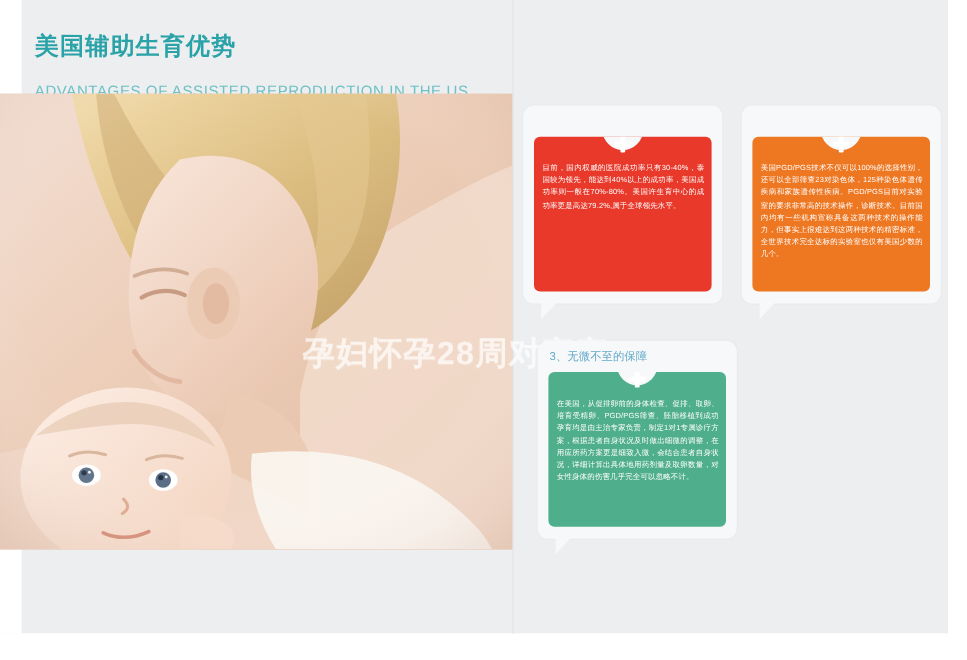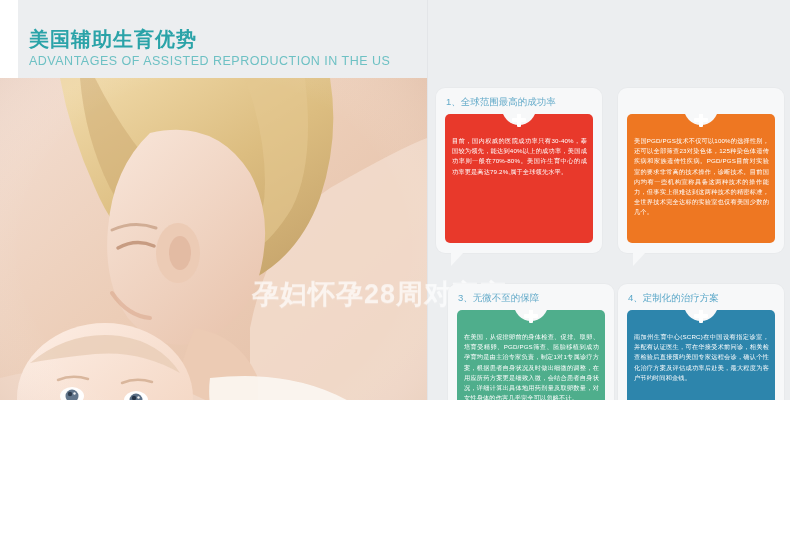--- a/index.html
+++ b/index.html
@@ -14,21 +14,21 @@
     font-family: "Liberation Sans", "DejaVu Sans", sans-serif;
     background: #ffffff;
     position: relative;
   }
 
   
   #page {
     position: absolute;
     left: 0; top: 0;
     width: 806px;
-    height: 400px;
+    height: 550px;
     background: #ffffff;
     overflow: hidden;
   }
 
   
   .panel {
     position: absolute;
     left: 0; top: 0;
     width: 790px;
     height: 528px;
@@ -71,21 +71,21 @@
   }
   .heading-cn {
     font-size: 20px;
     font-weight: bold;
     color: #2aa3a8;
     letter-spacing: 1px;
     line-height: 26px;
     white-space: nowrap;
   }
   .heading-en {
-    margin-top: 1px;
+    margin-top: 16px;
     font-size: 12.5px;
     color: #6ec1c4;
     letter-spacing: 0.5px;
     line-height: 16px;
     white-space: nowrap;
   }
 
   
   .photo-wrap {
     position: absolute;
@@ -302,21 +302,20 @@
       <rect x="0" y="0" width="427" height="380" fill="url(#vign)"></rect>
     </svg>
   </div>
 
   <div class="watermark">孕妇怀孕28周对宝宝...</div>
 
   <div class="cards">
 
     <div class="card c1">
       <div class="tail"></div>
-      <div class="card-title">1、全球范围最高的成功率</div>
       <div class="card-body" style="background:#e8392b">
         <div class="badge-notch"></div>
         <div class="badge-cross">
           <i class="h"></i>
             <i class="v"></i>
         </div>
         <div class="card-text">目前，国内权威的医院成功率只有30-40%，泰国较为领先，能达到40%以上的成功率，美国成功率则一般在70%-80%。美国许生育中心的成功率更是高达79.2%,属于全球领先水平。</div>
       </div>
     </div>
 
@@ -338,30 +337,18 @@
       <div class="card-body" style="background:#4fae8c">
         <div class="badge-notch"></div>
         <div class="badge-cross">
           <i class="h"></i>
             <i class="v"></i>
         </div>
         <div class="card-text">在美国，从促排卵前的身体检查、促排、取卵、培育受精卵、PGD/PGS筛查、胚胎移植到成功孕育均是由主治专家负责，制定1对1专属诊疗方案，根据患者自身状况及时做出细微的调整，在用应所药方案更是细致入微，会结合患者自身状况，详细计算出具体地用药剂量及取卵数量，对女性身体的伤害几乎完全可以忽略不计。</div>
       </div>
     </div>
 
-    <div class="card c4">
-      <div class="tail"></div>
-      <div class="card-title">4、定制化的治疗方案</div>
-      <div class="card-body" style="background:#2d85ac">
-        <div class="badge-notch"></div>
-        <div class="badge-cross">
-          <i class="h"></i>
-            <i class="v"></i>
-        </div>
-        <div class="card-text">南加州生育中心(SCRC)在中国设有指定诊室，并配有认证医生，可在华接受术前问诊，相关检查检验后直接预约美国专家远程会诊，确认个性化治疗方案及评估成功率后赴美，最大程度为客户节约时间和金钱。</div>
-      </div>
-    </div>
 
   </div>
 
   <div class="page-right-gutter"></div>
   <div class="page-bottom-gutter"></div>
 </div>
 
 </body></html>

